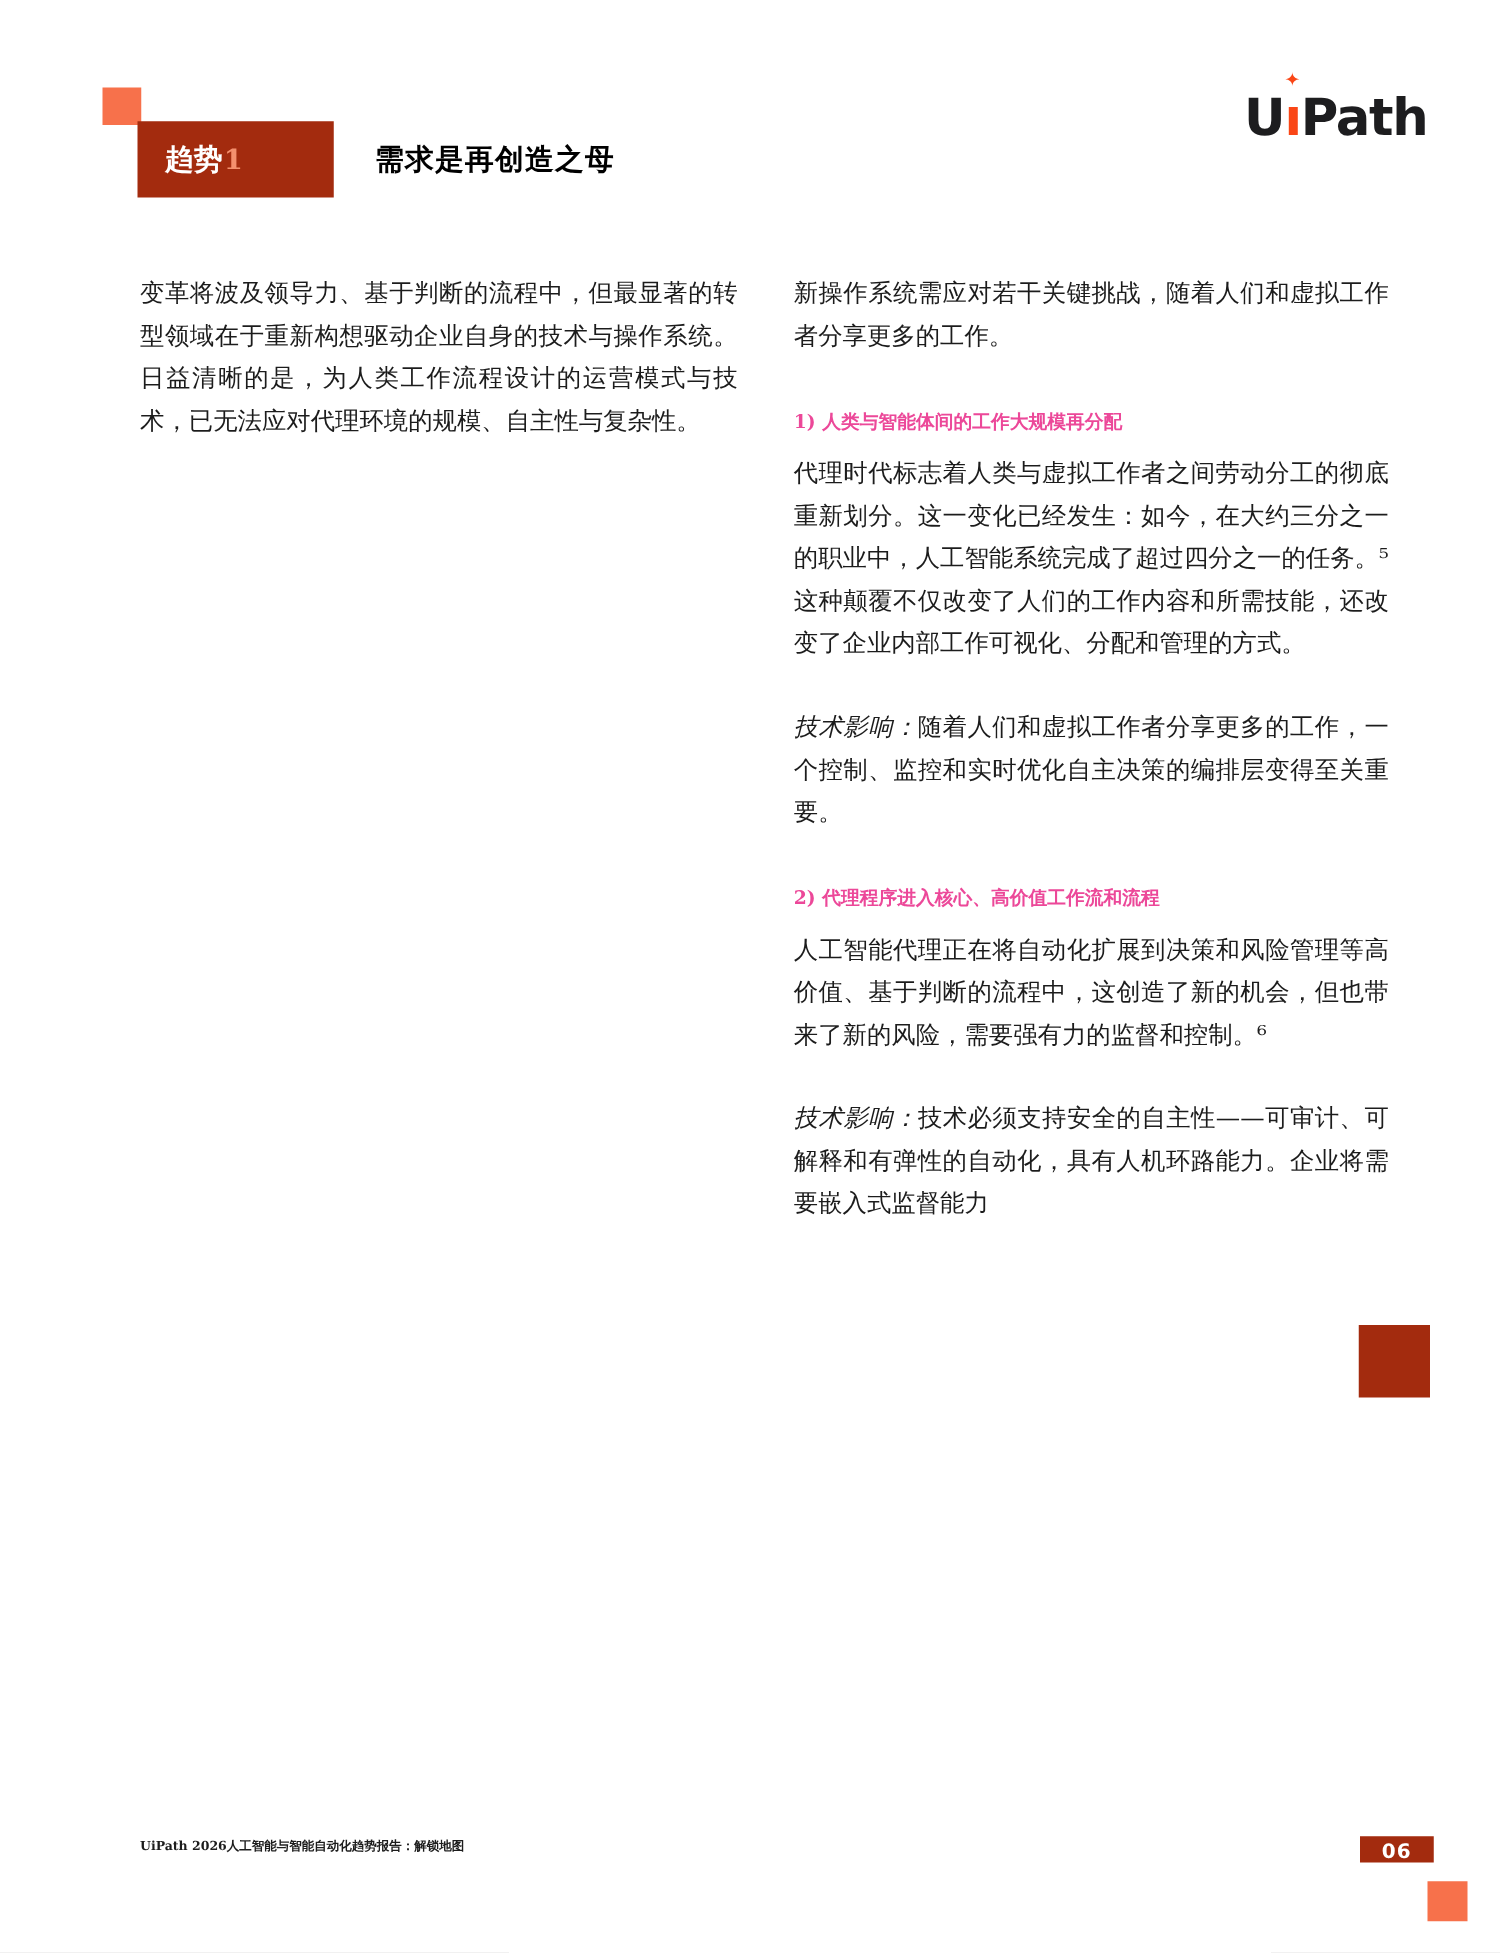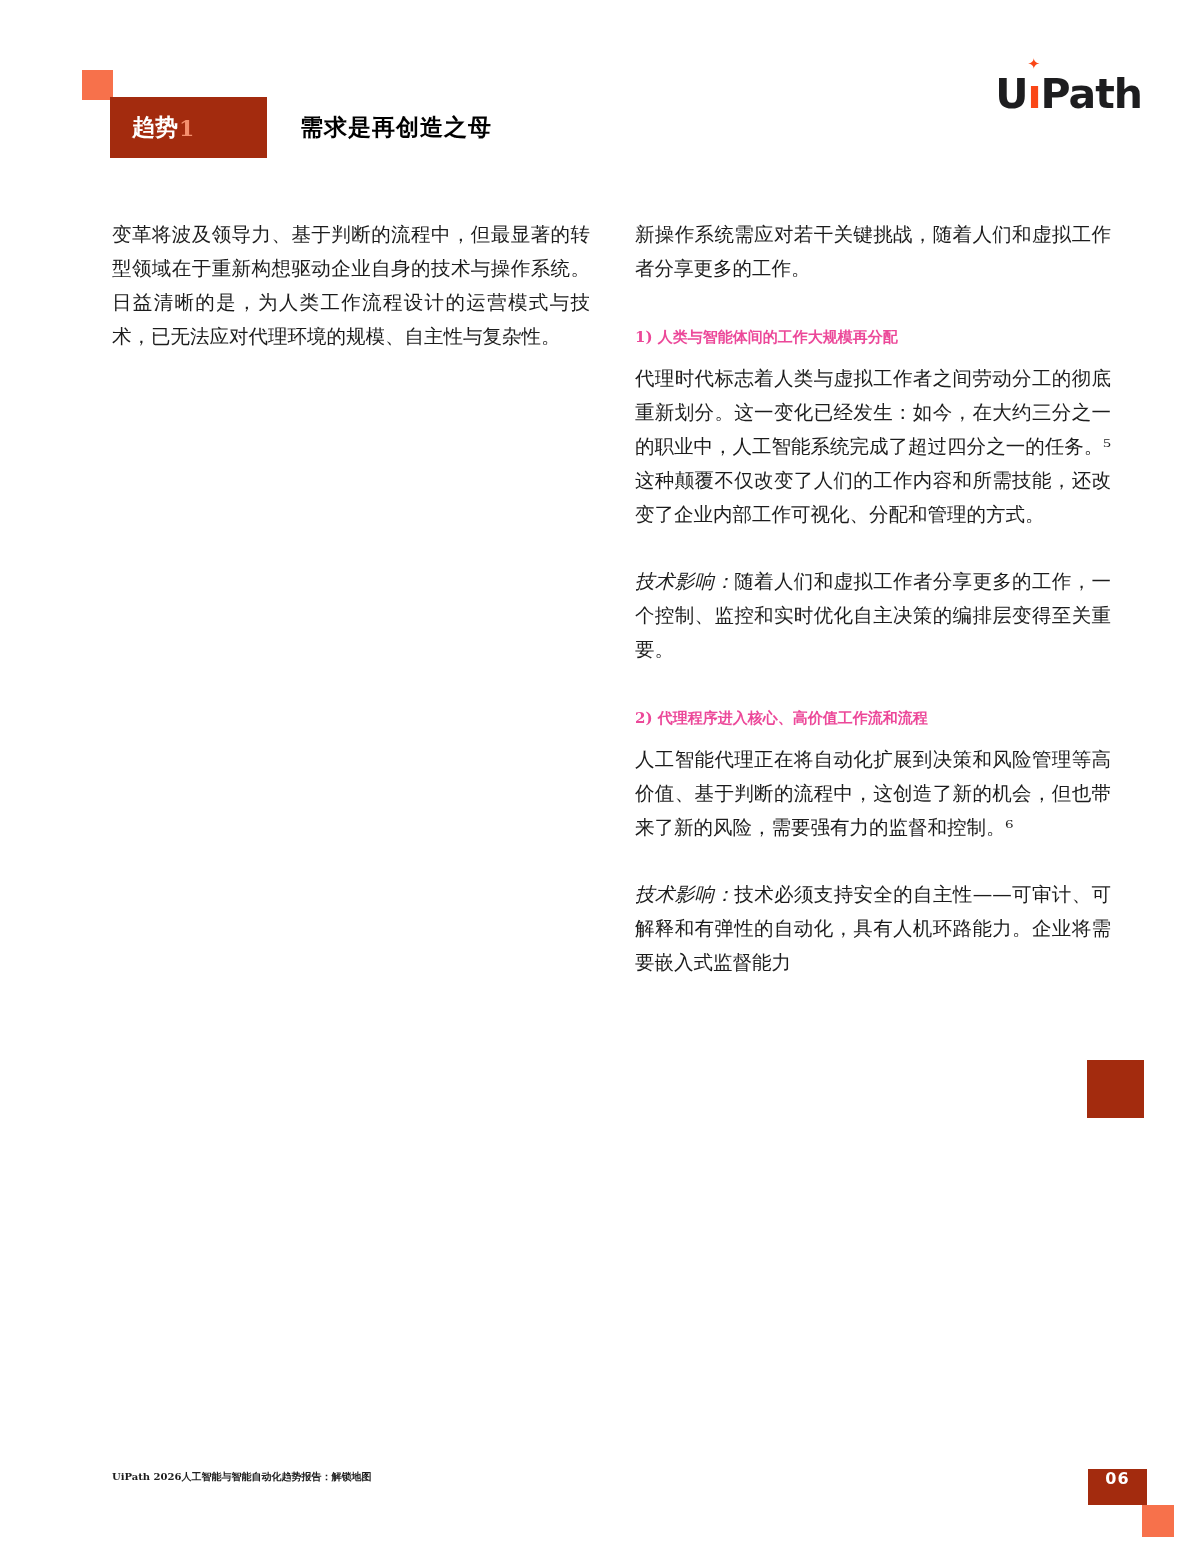--- a/index.html
+++ b/index.html
@@ -46,22 +46,22 @@
     margin:30px 0 6px 0; text-align:center;
   }
   .implication { margin-top:30px !important; }
   .lead-italic { font-style:italic; }
   
   .footer-title {
     position:absolute; left:112px; top:1470px;
     font-size:10px; font-weight:bold; color:#1c1c1c;
   }
   .page-num-box {
-    position:absolute; left:1088px; top:1469px; width:59px; height:36px;
-    background:#A32B0E; color:#ffffff; display:flex; align-items:flex-start; justify-content:center;
+    position:absolute; left:1088px; top:1469px; width:59px; height:21px;
+    background:#A32B0E; color:#ffffff; display:flex; align-items:flex-end; justify-content:center;
     font-family:"DejaVu Sans","Liberation Sans",sans-serif;
     font-weight:bold; font-size:16px; letter-spacing:1px;
   }
 </style>
 </head>
 <body>
 
 <div class="page">
 
   <div class="sq sq-top-left"></div>

